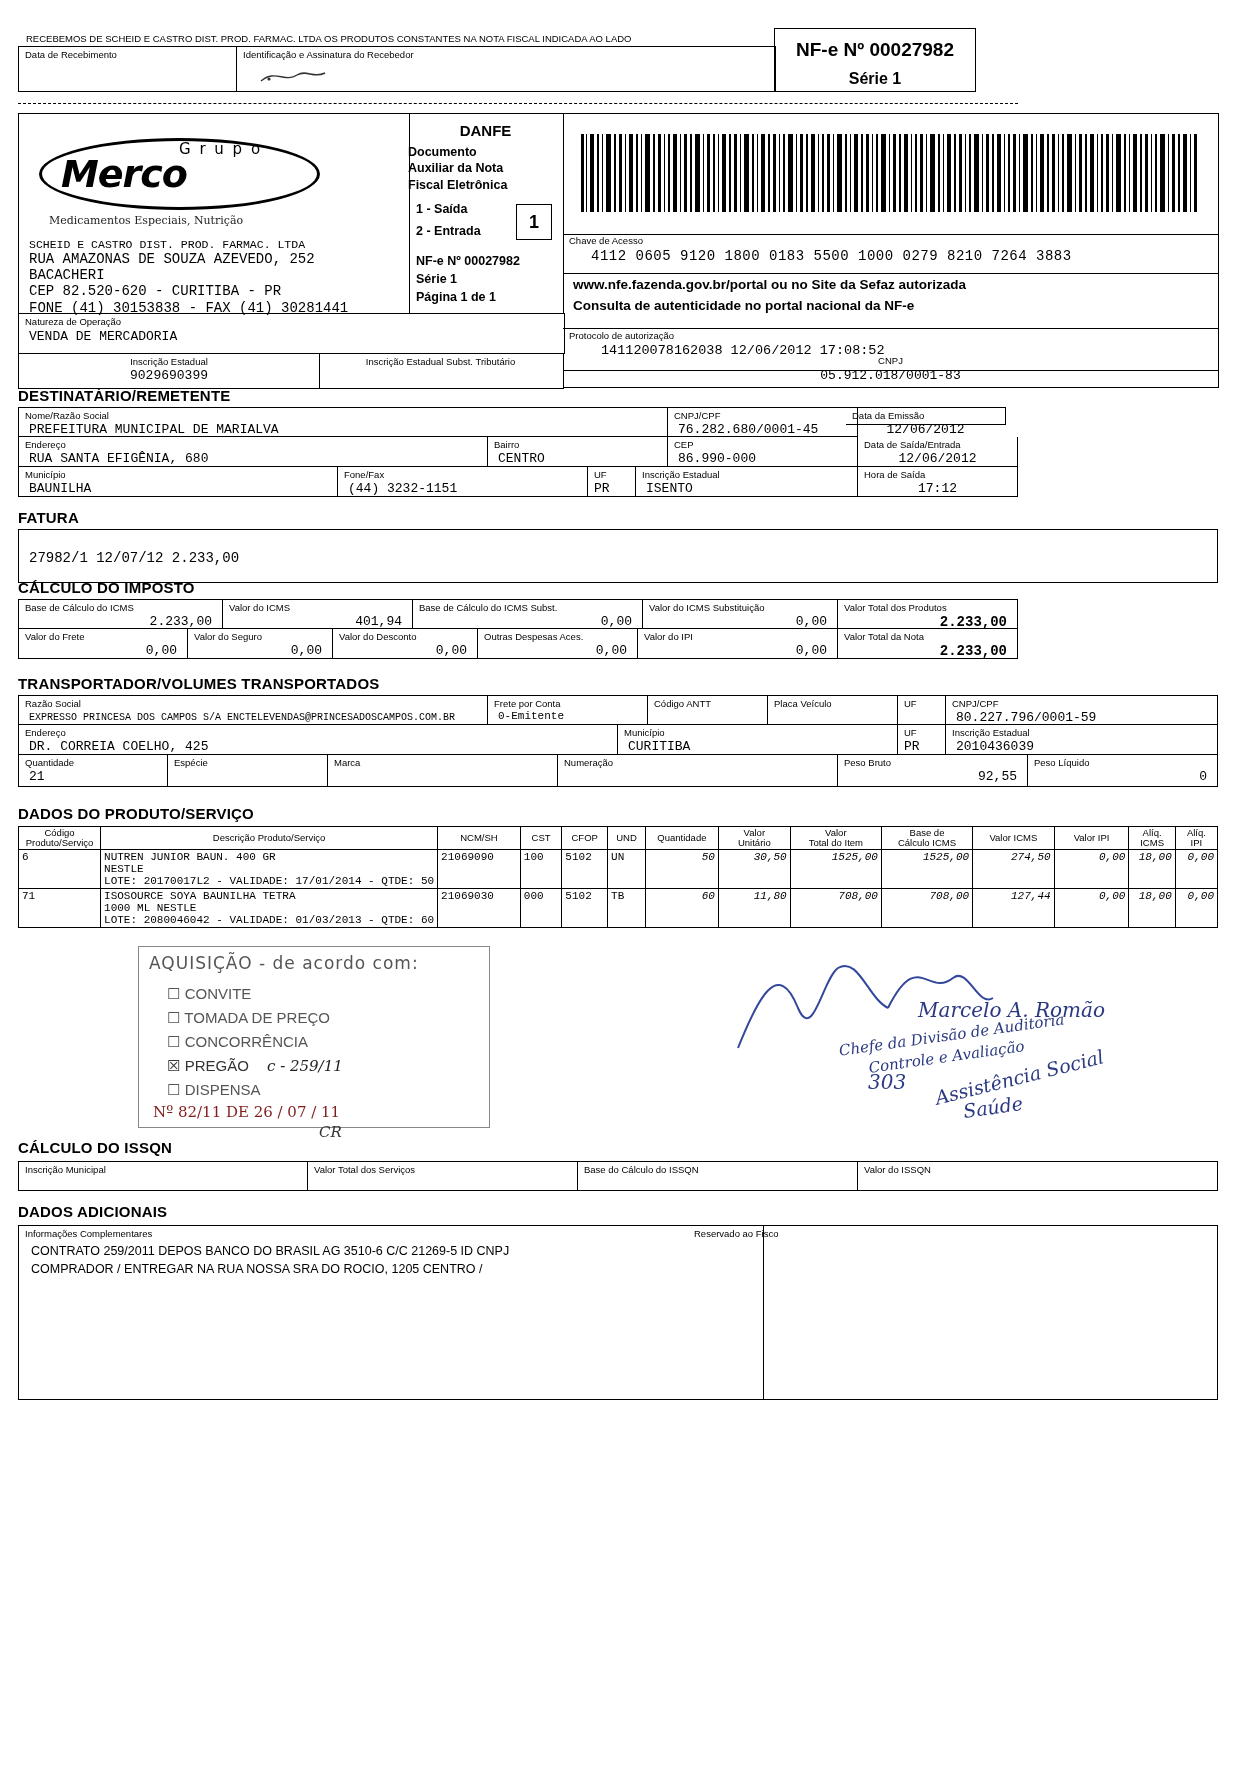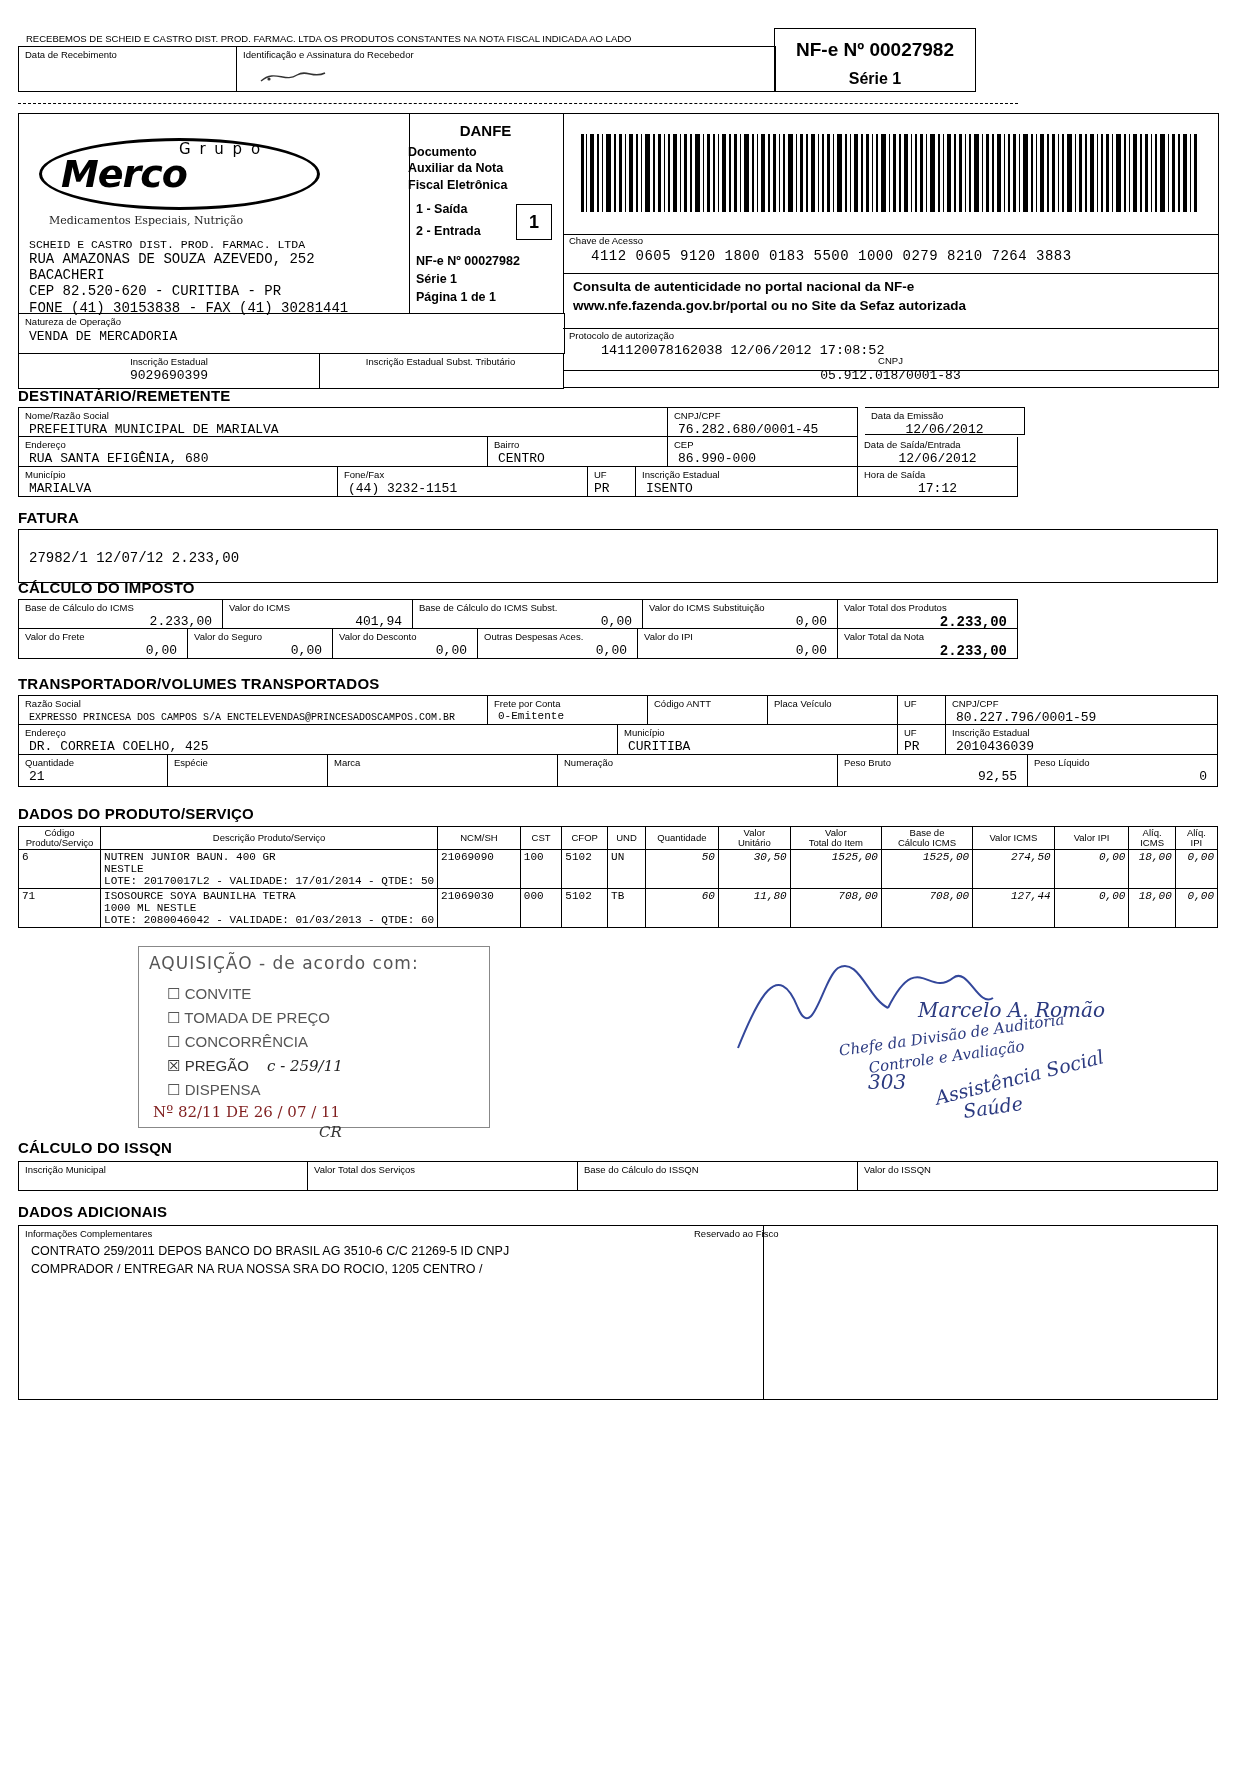--- a/index.html
+++ b/index.html
@@ -226,22 +226,22 @@
           </g>
         </svg>
       </div>
 
       <div id="chaveBox">
         <div class="cl">Chave de Acesso</div>
         <div class="valsm" style="position:absolute;left:28px;top:16px;font-size:14px;letter-spacing:.5px">4112 0605 9120 1800 0183 5500 1000 0279 8210 7264 3883</div>
       </div>
 
       <div id="consultaBox">
+        <div style="font-size:13.5px;font-weight:bold;margin:4px 0 0 10px">www.nfe.fazenda.gov.br/portal ou no Site da Sefaz autorizada</div>
         <div style="font-size:13.5px;font-weight:bold;margin:6px 0 0 10px">Consulta de autenticidade no portal nacional da NF-e</div>
-        <div style="font-size:13.5px;font-weight:bold;margin:4px 0 0 10px">www.nfe.fazenda.gov.br/portal ou no Site da Sefaz autorizada</div>
       </div>
 
       <div id="protBox">
         <div class="cl">Protocolo de autorização</div>
         <div class="valsm" style="position:absolute;left:38px;top:16px;font-size:13.5px">141120078162038  12/06/2012 17:08:52</div>
       </div>
 
       <div id="natBox">
         <div class="cl">Natureza de Operação</div>
         <div class="cv" style="top:15px">VENDA DE MERCADORIA</div>
@@ -265,21 +265,21 @@
     <div style="position:relative;margin-top:18px;height:108px">
       <div class="sec-title" style="position:absolute;left:0;top:-4px">DESTINATÁRIO/REMETENTE</div>
       <div class="cell" style="left:0;top:16px;width:650px;height:30px">
         <div class="cl">Nome/Razão Social</div>
         <div class="cv">PREFEITURA MUNICIPAL DE MARIALVA</div>
       </div>
       <div class="cell" style="left:650px;top:16px;width:190px;height:30px;border-left:none">
         <div class="cl">CNPJ/CPF</div>
         <div class="cv">76.282.680/0001-45</div>
       </div>
-      <div class="cell" style="left:847px;top:16px;width:160px;height:28px;border-left:none">
+      <div class="cell" style="left:828px;top:16px;width:160px;height:18px;border-left:none">
         <div class="cl">Data da Emissão</div>
         <div class="cvc">12/06/2012</div>
       </div>
 
       <div class="cell" style="left:0;top:46px;width:470px;height:30px;border-top:none">
         <div class="cl">Endereço</div>
         <div class="cv">RUA SANTA EFIGÊNIA, 680</div>
       </div>
       <div class="cell" style="left:470px;top:46px;width:180px;height:30px;border-top:none;border-left:none">
         <div class="cl">Bairro</div>
@@ -289,21 +289,21 @@
         <div class="cl">CEP</div>
         <div class="cv">86.990-000</div>
       </div>
       <div class="cell" style="left:840px;top:46px;width:160px;height:30px;border-top:none;border-left:none">
         <div class="cl">Data de Saída/Entrada</div>
         <div class="cvc">12/06/2012</div>
       </div>
 
       <div class="cell" style="left:0;top:76px;width:320px;height:30px;border-top:none">
         <div class="cl">Município</div>
-        <div class="cv">MARIALVA</div>
+        <div class="cv">BAUNILHA</div>
       </div>
       <div class="cell" style="left:320px;top:76px;width:250px;height:30px;border-top:none;border-left:none">
         <div class="cl">Fone/Fax</div>
         <div class="cv">(44) 3232-1151</div>
       </div>
       <div class="cell" style="left:570px;top:76px;width:48px;height:30px;border-top:none;border-left:none">
         <div class="cl">UF</div>
         <div class="cv" style="left:6px">PR</div>
       </div>
       <div class="cell" style="left:618px;top:76px;width:222px;height:30px;border-top:none;border-left:none">

